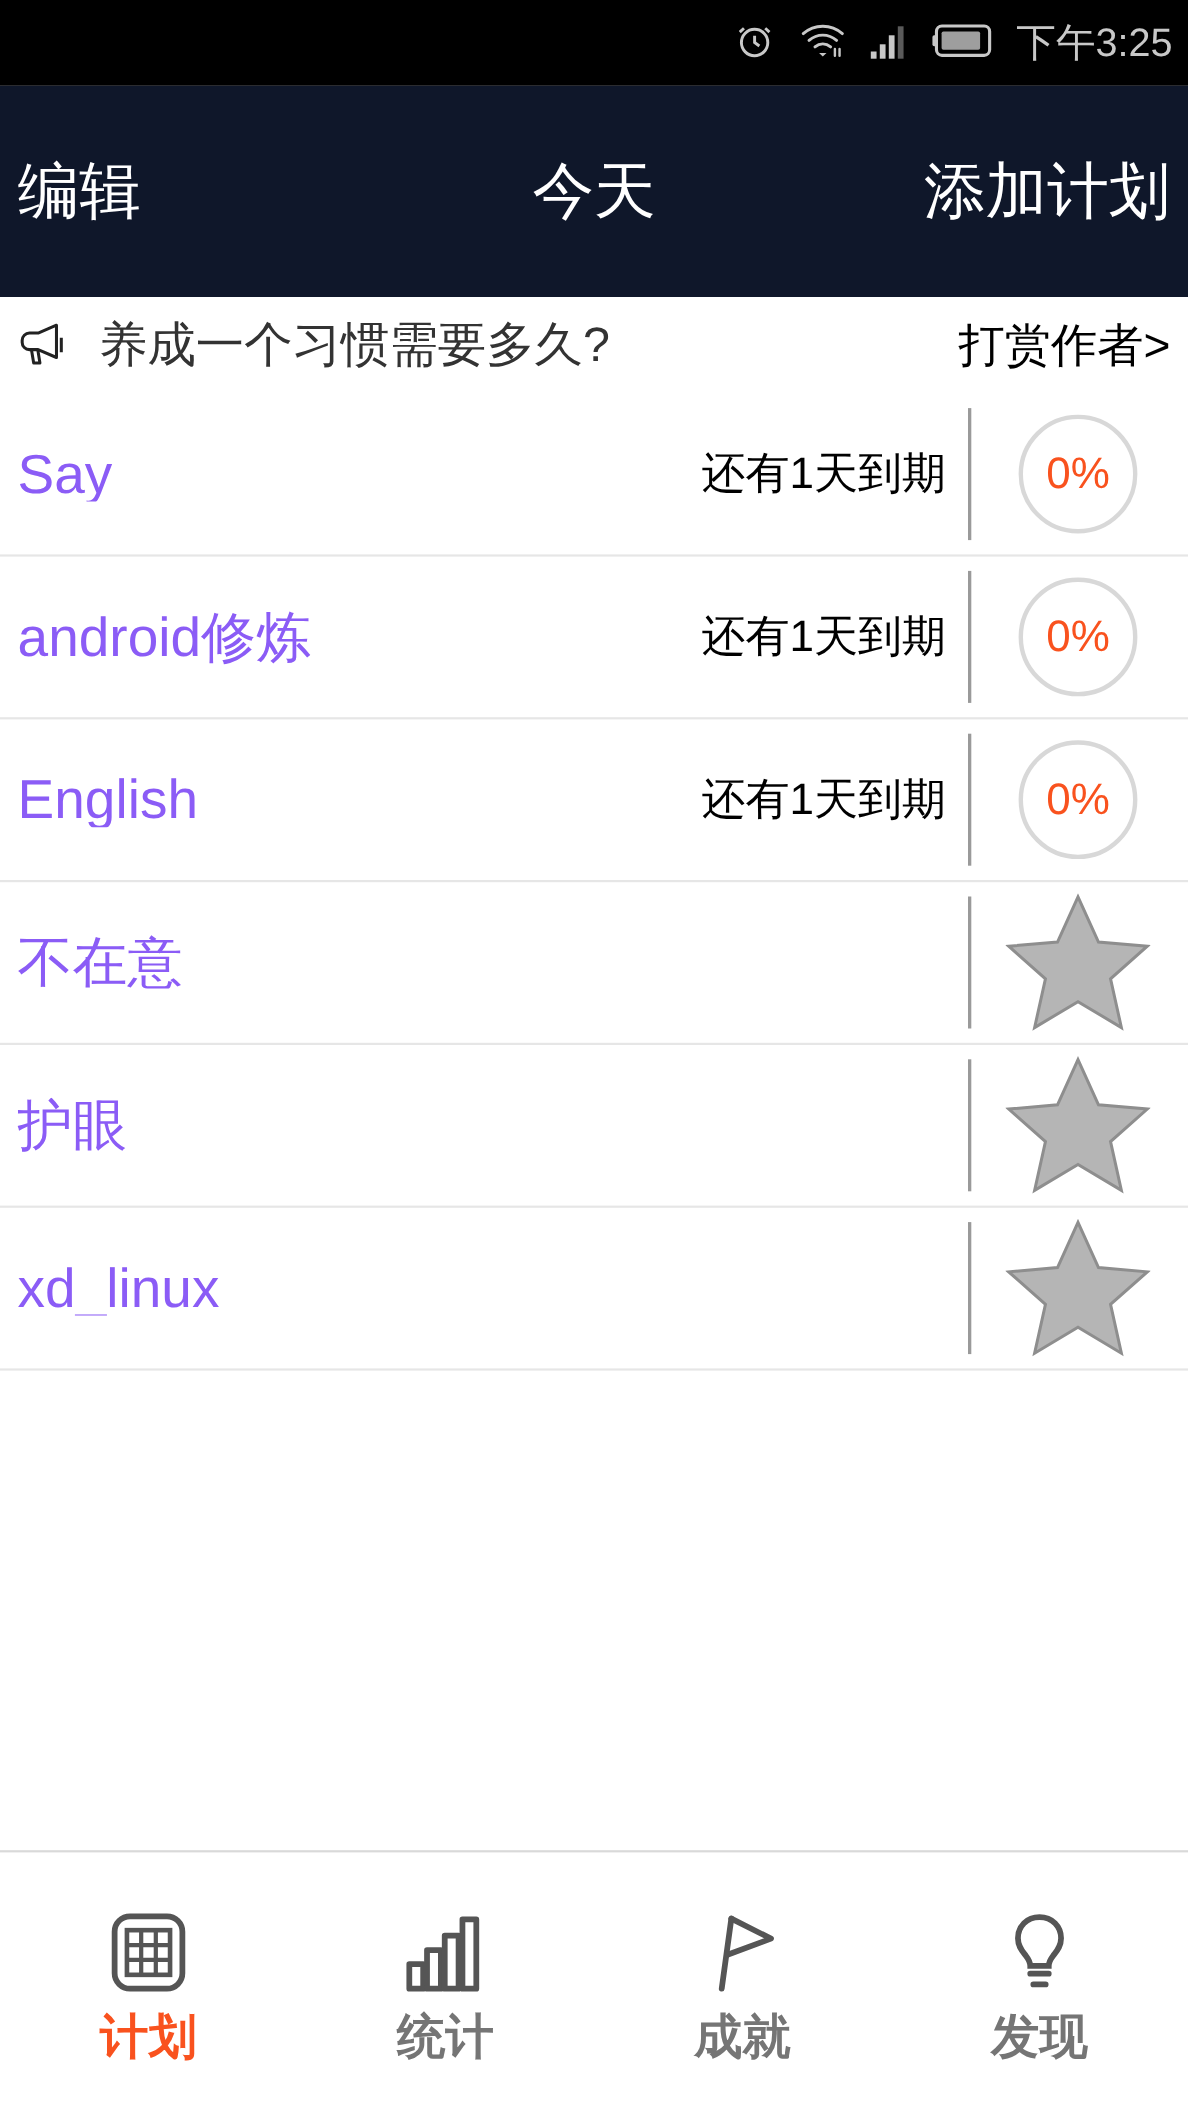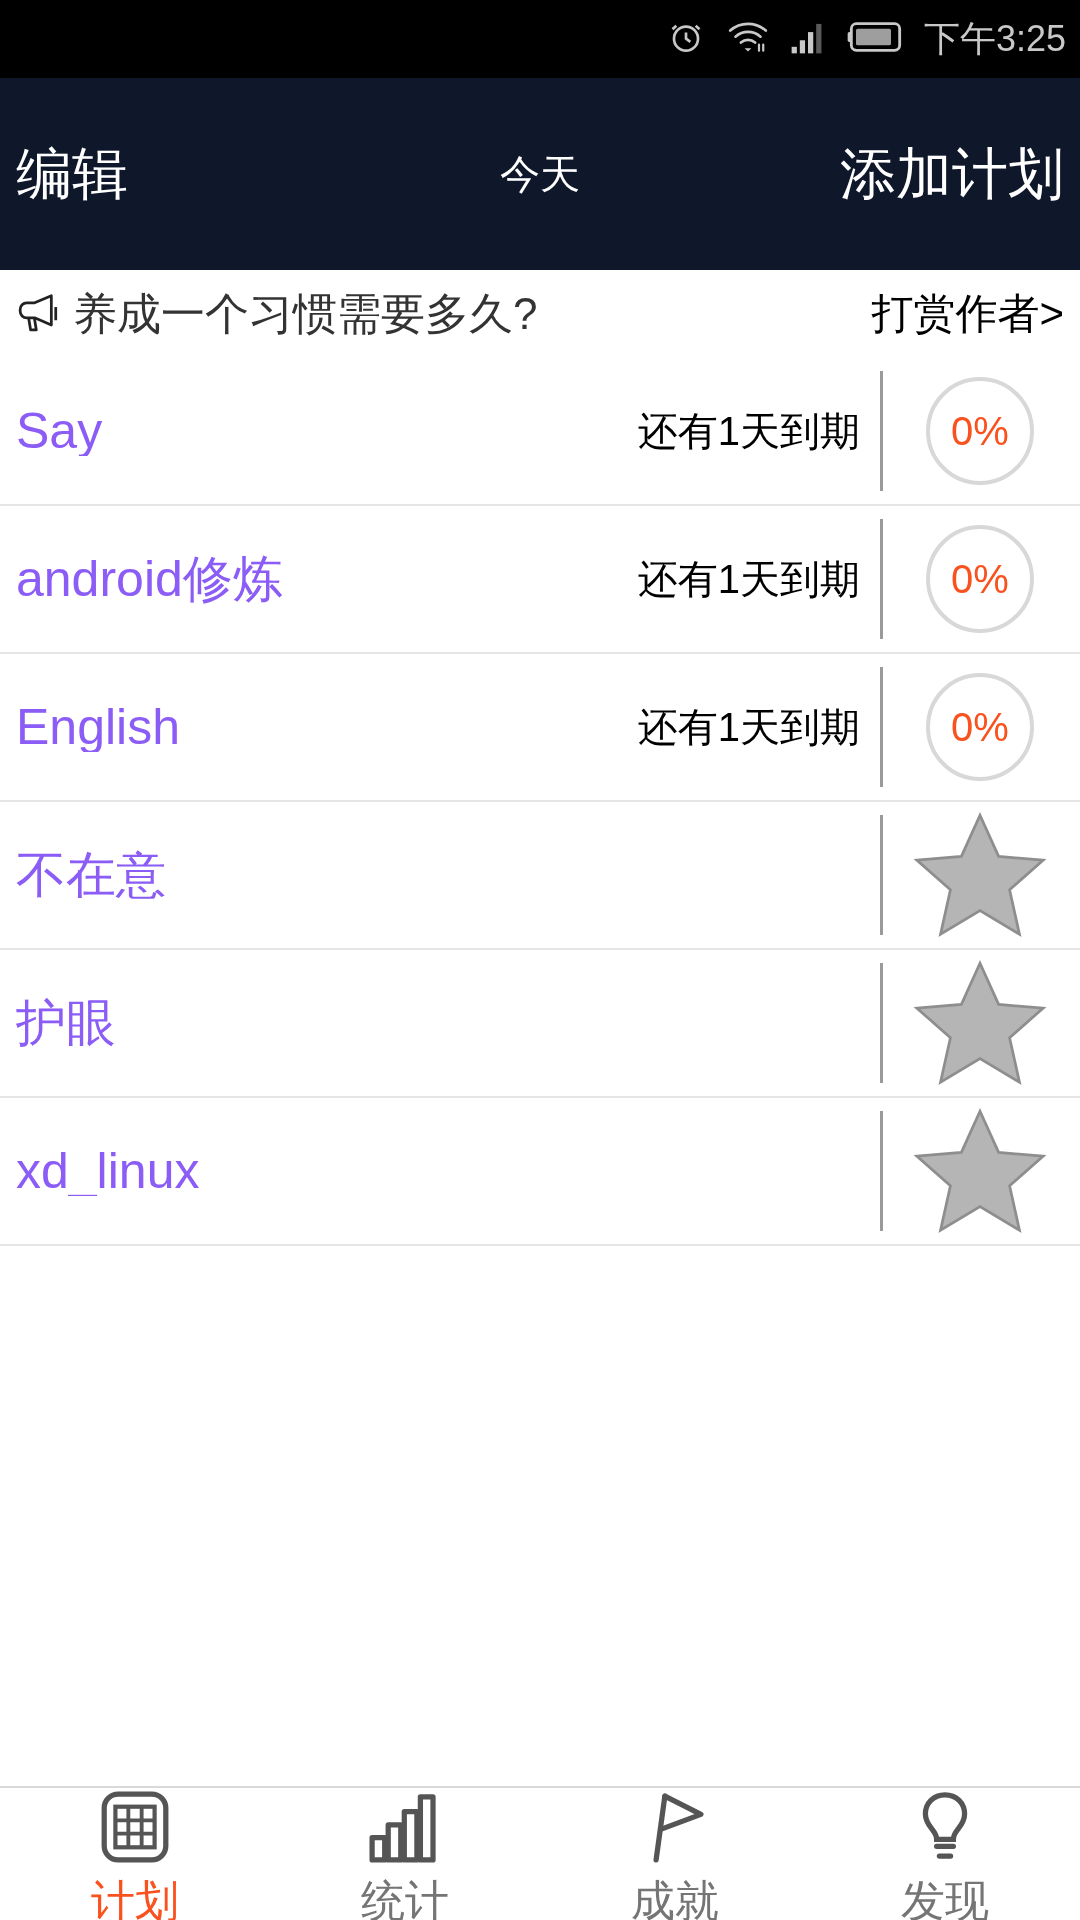--- a/index.html
+++ b/index.html
@@ -27,33 +27,33 @@
   
   .appbar{
     height:192px; background:#0f172a;
     display:flex; align-items:center; position:relative;
   }
   .appbar .ab-left{
     position:absolute; left:16px; color:#ffffff; font-size:56px; line-height:1;
   }
   .appbar .ab-title{
     position:absolute; left:0; right:0; text-align:center;
-    color:#ffffff; font-size:40px; line-height:1;
+    color:#ffffff; font-size:56px; line-height:1;
   }
   .appbar .ab-right{
     position:absolute; right:16px; color:#ffffff; font-size:56px; line-height:1;
   }
 
   
   .tipbar{
     height:88px; background:#ffffff;
     display:flex; align-items:center; padding:0 16px;
     position:relative;
   }
-  .tip-left{ display:flex; align-items:center; gap:1px; }
+  .tip-left{ display:flex; align-items:center; gap:18px; }
   .megaphone{ width:56px; height:44px; flex:0 0 auto; }
   .tip-text{ font-size:44px; color:#333333; line-height:1; }
   .tip-right{
     position:absolute; right:16px; color:#000000; font-size:42px; line-height:1;
   }
 
   
   .list{ background:#ffffff; }
   .row{
     height:148px; display:flex; align-items:center;
@@ -84,23 +84,23 @@
   }
   .pct-text{ color:#F9521E; font-size:40px; line-height:1; }
   .star-ico{ display:block; }
 
   
   .filler{ background:#ffffff; flex:1 1 auto; }
 
   
   .page{ display:flex; flex-direction:column; height:1920px; }
   .tabbar{
-    height:134px; background:#ffffff;
+    height:238px; background:#ffffff;
     border-top:2px solid #d9d9d9;
-    display:flex; align-items:stretch;
+    display:flex; align-items:stretch;font-weight:bold;
   }
   .tab{
     flex:1 1 25%; display:flex; flex-direction:column;
     align-items:center; justify-content:center; gap:10px;
   }
   .tab-ico{ height:90px; display:flex; align-items:center; justify-content:center; }
   .tab-label{ font-size:44px; line-height:1; color:#757575; }
   .tab.active .tab-label{ color:#F9521E; }
 </style>
 </head>

